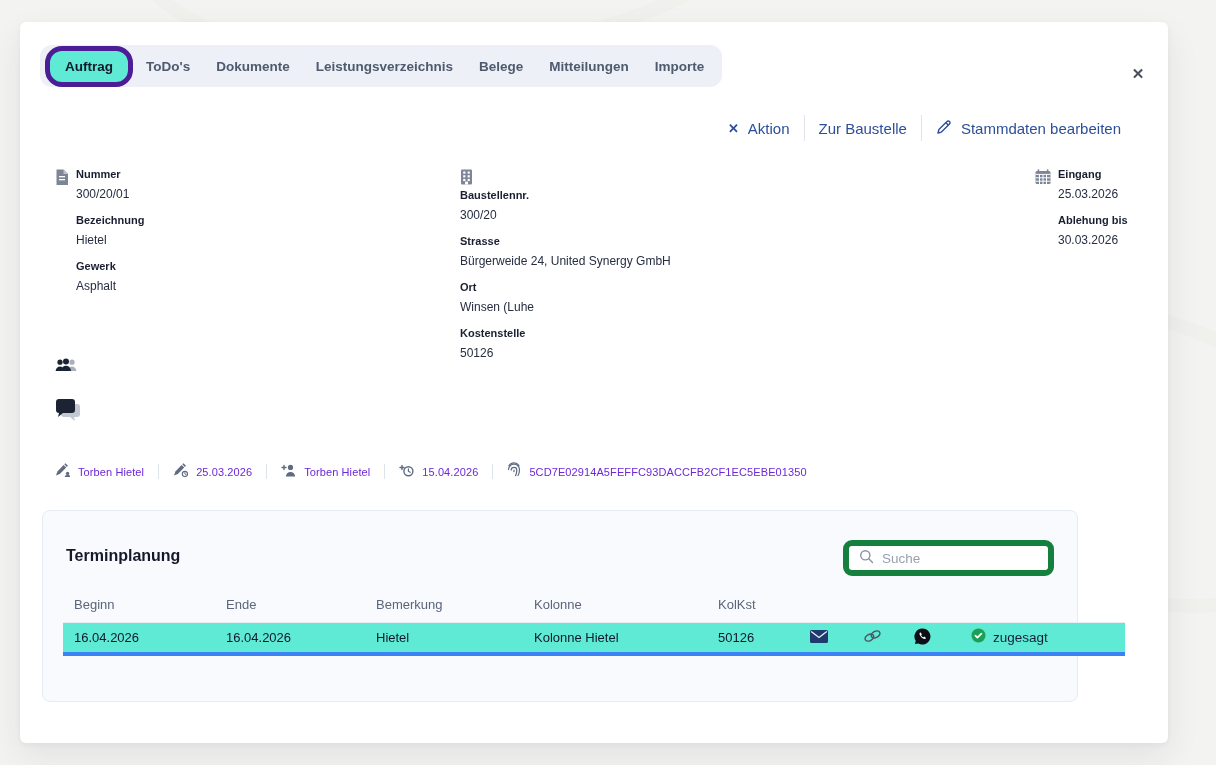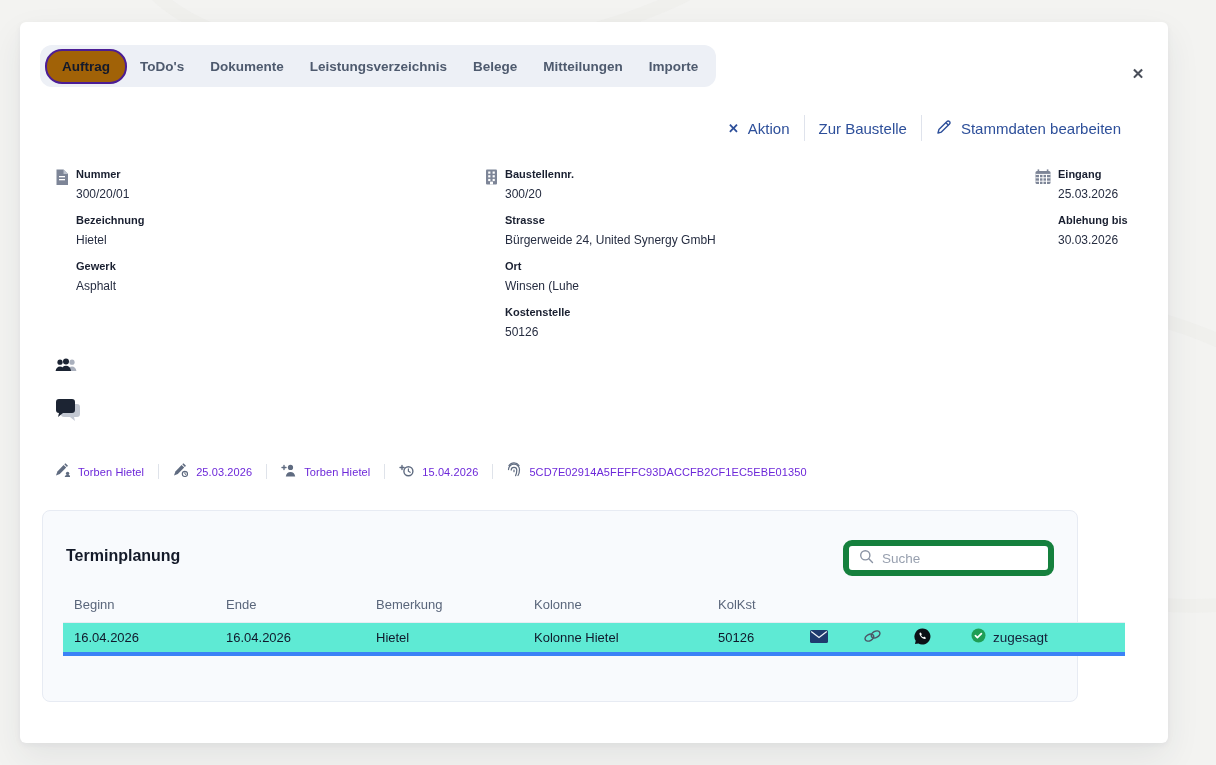--- a/index.html
+++ b/index.html
@@ -31,21 +31,21 @@
     position:absolute; left:20px; top:23px; height:42px;
     display:inline-flex; align-items:center;
     background:#edf0f6; border-radius:12px; padding:0 5px;
   }
   .tab {
     padding:9px 13px; font-size:13.5px; font-weight:600; color:#4e5a6e;
     cursor:pointer; white-space:nowrap; background:none; border:none;
     font-family:"Liberation Sans", sans-serif;
   }
   .tab.active {
-    background:#a16207; border:2px solid #4c1d95; border-radius:17px;
+    background:#5eead4; border:5px solid #4c1d95; border-radius:17px;
     padding:8px 15px; font-weight:700; color:#13192b;
   }
 
   
   .title-row { position:absolute; left:35px; top:87px; height:40px; display:flex; align-items:center; }
   .page-title { font-size:23px; font-weight:700; color:#10172a; letter-spacing:-.3px; }
   .status-badge {
     margin-left:14px; background:#e8e9ed; color:#3f4553;
     font-size:11px; font-weight:700; padding:5px 10px; border-radius:10px;
   }
@@ -162,21 +162,21 @@
     <div>
       <div class="field-label">Nummer</div>
       <div class="field-value">300/20/01</div>
       <div class="field-label">Bezeichnung</div>
       <div class="field-value">Hietel</div>
       <div class="field-label">Gewerk</div>
       <div class="field-value">Asphalt</div>
     </div>
   </div>
 
-  <div class="info-col" style="left:465px;">
+  <div class="info-col" style="left:440px;flex-direction:column;">
     <span class="col-icon">
       <svg width="13" height="16" viewBox="0 0 13 16">
           <rect x="1" y="0.5" width="11" height="15" rx="1" fill="#7d8597"></rect>
           <g fill="#fff">
             <rect x="3.2" y="2.5" width="2.2" height="2.2"></rect>
             <rect x="7.6" y="2.5" width="2.2" height="2.2"></rect>
             <rect x="3.2" y="6.2" width="2.2" height="2.2"></rect>
             <rect x="7.6" y="6.2" width="2.2" height="2.2"></rect>
             <rect x="3.2" y="9.9" width="2.2" height="2.2"></rect>
             <rect x="7.6" y="9.9" width="2.2" height="2.2"></rect>

